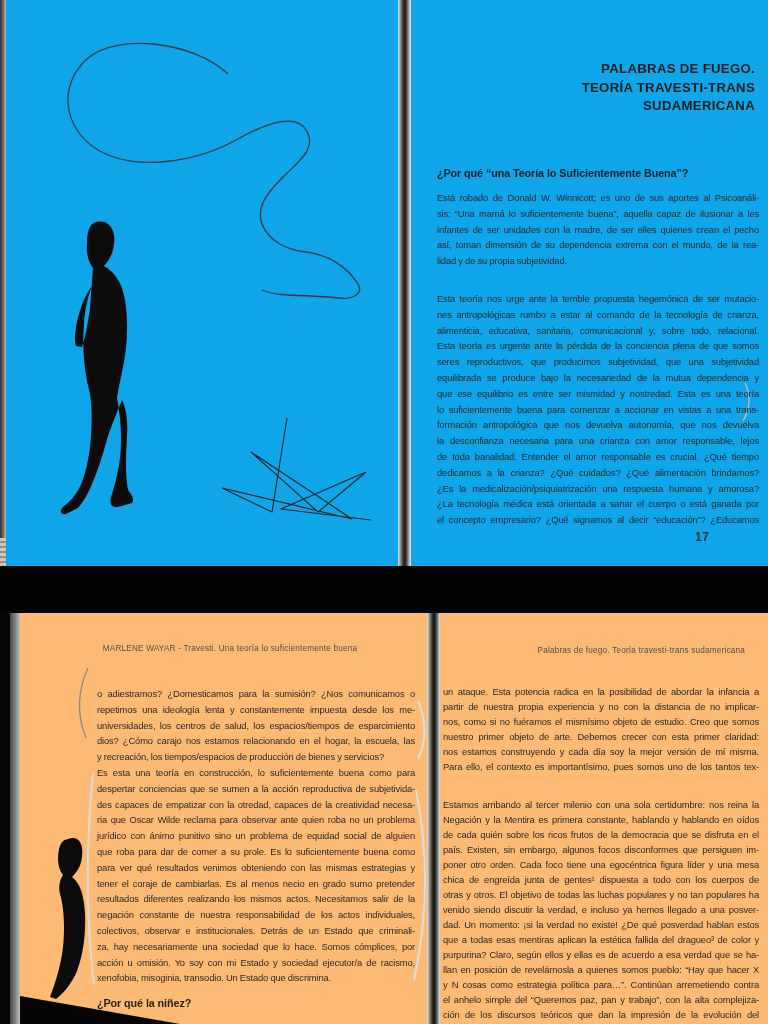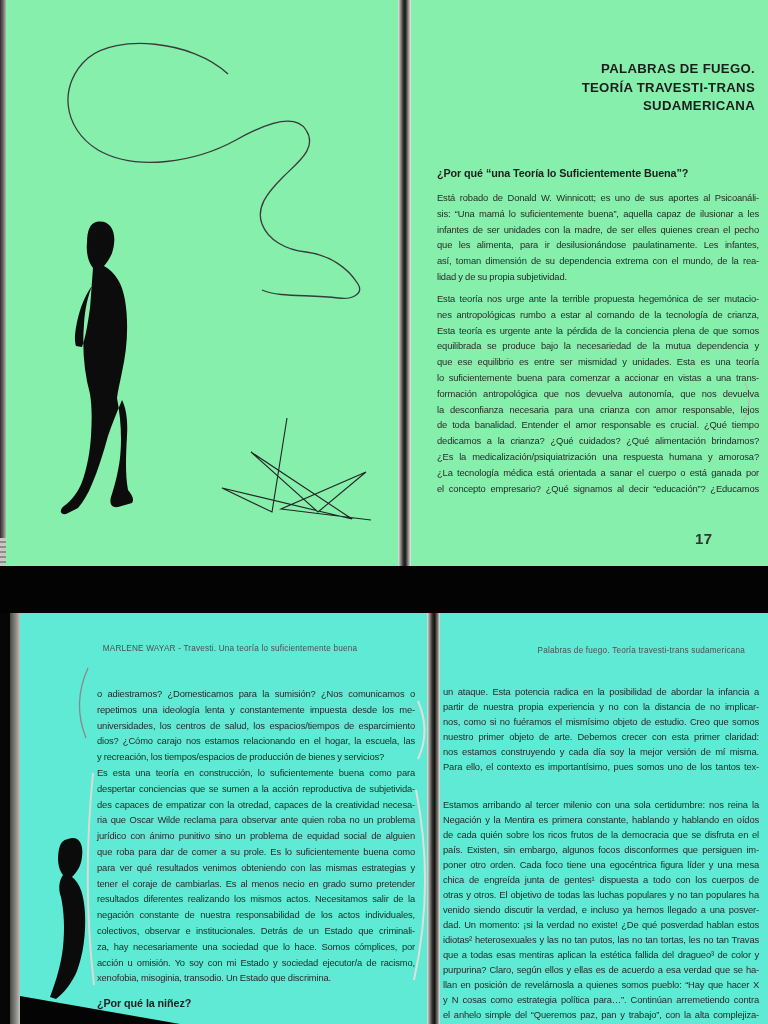--- a/index.html
+++ b/index.html
@@ -1,39 +1,39 @@
 <!DOCTYPE html>
 <html><head>
 <meta charset="utf-8">
 <style>
   html,body{margin:0;padding:0;background:#000;}
   .scan{position:relative;width:768px;height:1024px;background:#060606;overflow:hidden;
         font-family:"Liberation Sans",sans-serif;color:#262626;}
   .page{position:absolute;overflow:hidden;}
-  .paper-top{background:#86efac;}
-  .paper-bot{background:#5eead4;}
+  .paper-top{background:#0ea5e9;}
+  .paper-bot{background:#fdba74;}
   .edge-strip{position:absolute;}
   .gutter{position:absolute;top:0;width:13px;height:566px;
           background:linear-gradient(90deg,#e9e8e4 0%,#3a3a38 38%,#161615 55%,#8a8884 78%,#efeeea 100%);}
   .gutter-b{position:absolute;width:13px;
           background:linear-gradient(90deg,#e6e5e0 0%,#33332f 40%,#121211 58%,#7c7a76 82%,#ecebe6 100%);}
   .band{position:absolute;left:0;width:768px;background:#030303;}
   .ln{white-space:nowrap;}
   .just .ln{text-align:justify;text-align-last:justify;white-space:normal;}
   .endp .ln:last-child{text-align-last:left;}
   .rightlines .ln{text-align:right;white-space:normal;}
   .body-text{position:absolute;font-size:9.4px;letter-spacing:-0.15px;word-spacing:-0.2px;color:#2a2a2a;}
   .lh-tr .ln{line-height:15.8px;}
   .lh-bl .ln{line-height:15.8px;}
   .lh-br .ln{line-height:15.0px;}
   .title{position:absolute;font-weight:bold;font-size:13.2px;letter-spacing:0.3px;color:#1d1d1d;}
   .title .ln{line-height:18.5px;}
   .h-section{position:absolute;font-weight:bold;font-size:10.8px;letter-spacing:-0.1px;color:#1f1f1f;}
   .running{position:absolute;font-size:8.2px;letter-spacing:0.2px;color:#4f4f4f;}
-  .pageno{position:absolute;font-size:15px;color:#333;font-weight:bold;letter-spacing:0.5px;}
+  .pageno{position:absolute;font-size:12px;color:#333;font-weight:bold;letter-spacing:0.5px;}
   svg{position:absolute;left:0;top:0;}
   .wedge{position:absolute;background:#040404;clip-path:polygon(0 0,100% 100%,0 100%);}
 </style>
 </head>
 <body>
 
 <div class="scan">
 
   <div class="edge-strip" style="left:0;top:0;width:6px;height:566px;background:linear-gradient(90deg,#2e2e2c,#6f6e6b 55%,#b9b7b2);"></div>
   <div class="edge-strip" style="left:0;top:538px;width:13px;height:28px;background:repeating-linear-gradient(180deg,#c9c7c2 0 3px,#8f8d89 3px 5px);"></div>
@@ -66,30 +66,31 @@
     <div class="title rightlines" style="left:80px;top:60px;width:264px;">
         <div class="ln">PALABRAS DE FUEGO.</div>
         <div class="ln">TEORÍA TRAVESTI-TRANS</div>
         <div class="ln">SUDAMERICANA</div>
       </div>
     <div class="h-section" style="left:26px;top:167px;width:324px;">¿Por qué “una Teoría lo Suficientemente Buena”?</div>
     <div class="body-text just lh-tr endp" style="left:26px;top:190px;width:322px;">
         <div class="ln">Está robado de Donald W. Winnicott; es uno de sus aportes al Psicoanáli-</div>
         <div class="ln">sis: “Una mamá lo suficientemente buena”, aquella capaz de ilusionar a les</div>
         <div class="ln">infantes de ser unidades con la madre, de ser elles quienes crean el pecho</div>
-        <div class="ln">que les alimenta, para ir desilusionándose paulatinamente. Les infantes,</div>
         <div class="ln">así, toman dimensión de su dependencia extrema con el mundo, de la rea-</div>
         <div class="ln">lidad y de su propia subjetividad.</div>
       </div>
     <div class="body-text just lh-tr" style="left:26px;top:291px;width:322px;">
         <div class="ln">Esta teoría nos urge ante la terrible propuesta hegemónica de ser mutacio-</div>
         <div class="ln">nes antropológicas rumbo a estar al comando de la tecnología de crianza,</div>
+        <div class="ln">alimenticia, educativa, sanitaria, comunicacional y, sobre todo, relacional.</div>
         <div class="ln">Esta teoría es urgente ante la pérdida de la conciencia plena de que somos</div>
+        <div class="ln">seres reproductivos, que producimos subjetividad, que una subjetividad</div>
         <div class="ln">equilibrada se produce bajo la necesariedad de la mutua dependencia y</div>
-        <div class="ln">que ese equilibrio es entre ser mismidad y unidades. Esta es una teoría</div>
+        <div class="ln">que ese equilibrio es entre ser mismidad y nostredad. Esta es una teoría</div>
         <div class="ln">lo suficientemente buena para comenzar a accionar en vistas a una trans-</div>
         <div class="ln">formación antropológica que nos devuelva autonomía, que nos devuelva</div>
         <div class="ln">la desconfianza necesaria para una crianza con amor responsable, lejos</div>
         <div class="ln">de toda banalidad. Entender el amor responsable es crucial. ¿Qué tiempo</div>
         <div class="ln">dedicamos a la crianza? ¿Qué cuidados? ¿Qué alimentación brindamos?</div>
         <div class="ln">¿Es la medicalización/psiquiatrización una respuesta humana y amorosa?</div>
         <div class="ln">¿La tecnología médica está orientada a sanar el cuerpo o está ganada por</div>
         <div class="ln">el concepto empresario? ¿Qué signamos al decir “educación”? ¿Educamos</div>
       </div>
     <div class="pageno" style="left:284px;top:530px;">17</div>
@@ -151,21 +152,20 @@
     <div class="body-text just lh-br" style="left:3px;top:184px;width:316px;">
         <div class="ln">Estamos arribando al tercer milenio con una sola certidumbre: nos reina la</div>
         <div class="ln">Negación y la Mentira es primera constante, hablando y hablando en oídos</div>
         <div class="ln">de cada quién sobre los ricos frutos de la democracia que se disfruta en el</div>
         <div class="ln">país. Existen, sin embargo, algunos focos disconformes que persiguen im-</div>
         <div class="ln">poner otro orden. Cada foco tiene una egocéntrica figura líder y una mesa</div>
         <div class="ln">chica de engreída junta de gentes¹ dispuesta a todo con los cuerpos de</div>
         <div class="ln">otras y otros. El objetivo de todas las luchas populares y no tan populares ha</div>
         <div class="ln">venido siendo discutir la verdad, e incluso ya hemos llegado a una posver-</div>
         <div class="ln">dad. Un momento: ¡si la verdad no existe! ¿De qué posverdad hablan estos</div>
-        <div class="ln">idiotas² heterosexuales y las no tan putos, las no tan tortas, les no tan Travas</div>
         <div class="ln">que a todas esas mentiras aplican la estética fallida del dragueo³ de color y</div>
         <div class="ln">purpurina? Claro, según ellos y ellas es de acuerdo a esa verdad que se ha-</div>
         <div class="ln">llan en posición de revelárnosla a quienes somos pueblo: “Hay que hacer X</div>
         <div class="ln">y N cosas como estrategia política para…”. Continúan arremetiendo contra</div>
         <div class="ln">el anhelo simple del “Queremos paz, pan y trabajo”, con la alta complejiza-</div>
         <div class="ln">ción de los discursos teóricos que dan la impresión de la evolución del</div>
       </div>
   </div>
 
   <div class="wedge" style="left:20px;top:996px;width:160px;height:28px;"></div>

